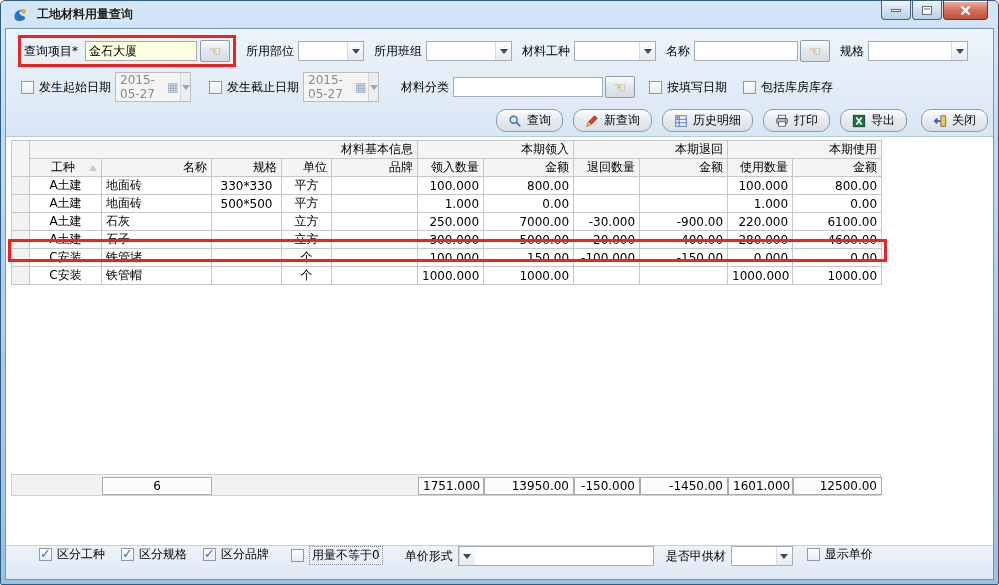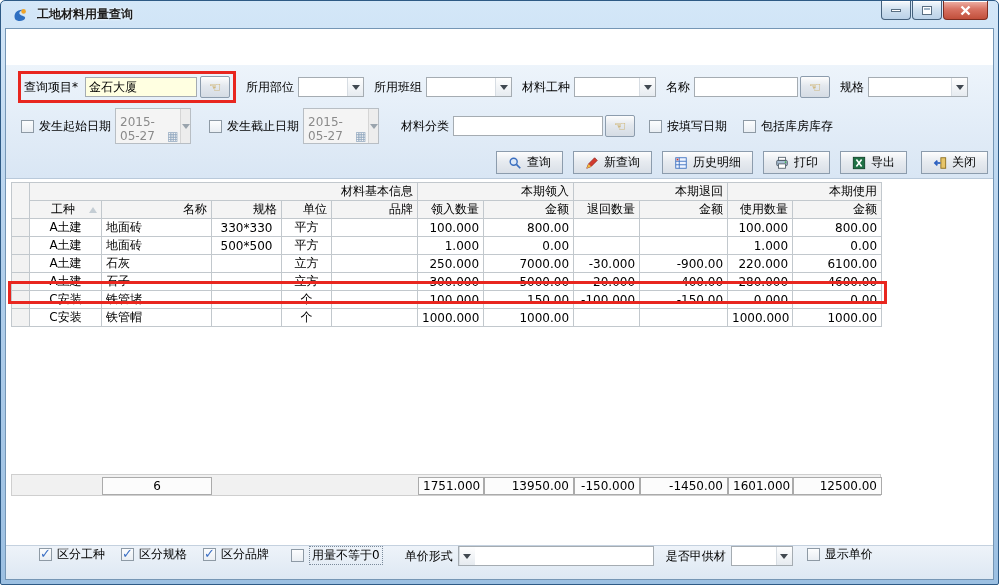--- a/index.html
+++ b/index.html
@@ -15,46 +15,46 @@
   .wbtn { width:30px; height:19px; border:1px solid #45617c; border-top:none; border-radius:0 0 4px 4px;
           background:linear-gradient(#f6fafd,#d2e2f0 45%,#bad1e7); display:flex; align-items:center; justify-content:center;
           box-shadow:inset 0 1px 0 #fff; cursor:default; }
   .wbtn.close { width:45px; background:linear-gradient(#efb4a9,#d87363 45%,#c14f3b); border-color:#7e2d20; }
   .g-min { width:10px; height:3px; background:#fff; border:1px solid #5a6f82; }
   .g-max { width:10px; height:9px; border:1px solid #5a6f82; background:#fff; position:relative; }
   .g-max::after{ content:""; position:absolute; left:1px; right:1px; top:1px; height:2px; background:#9fb4c6;}
   
   .client { height:552px; background:#fff; border:1px solid #7596b5; display:flex; flex-direction:column; overflow:hidden; }
   
-  .panel { background:linear-gradient(#edf4fb,#d9e6f4); border-bottom:1px solid #b9c9da; padding:6px 16px 4px 12px; flex:0 0 101px;margin-top:36px; }
+  .panel { background:linear-gradient(#edf4fb,#d9e6f4); border-bottom:1px solid #b9c9da; padding:6px 16px 4px 12px; flex:0 0 101px; }
   .prow { display:flex; align-items:center; margin-bottom:5px; }
   .lbl { white-space:nowrap; margin:0 4px 0 10px; }
   .red-wrap { border:3px solid #e8261f; display:flex; align-items:center; padding:2px 3px; gap:3px; }
   .red-wrap .lbl { margin-left:0; }
   input.txt { height:20px; border:1px solid #a5acb2; padding:0 3px; font:12px "DejaVu Sans",sans-serif; background:#fff; }
   input.yellow { background:#ffffe1; }
   .hand-btn { width:30px; height:22px; border:1px solid #8c9cad; border-radius:2px;
               background:linear-gradient(#fdfdfd,#e3e8ee 45%,#d5dce4); display:flex; align-items:center; justify-content:center;
               font-size:14px; color:#c09020; cursor:default; }
   .select { height:20px; border:1px solid #a5acb2; background:#fff; display:inline-flex; align-items:center; position:relative; }
   .sel-text { flex:1; padding:0 3px; overflow:hidden; white-space:nowrap; }
   .dd { width:16px; height:100%; display:flex; align-items:center; justify-content:center; border-left:1px solid #d7dde3;
         background:linear-gradient(#fefefe,#e6ebf0); }
   .tri { width:0; height:0; border-left:4px solid transparent; border-right:4px solid transparent; border-top:5px solid #404850; }
-  .datefield { height:36px; border:1px solid #b8bec4; background:#f4f4f4; color:#8a8a8a; display:inline-flex; align-items:flex-end; }
+  .datefield { height:30px; border:1px solid #b8bec4; background:#f4f4f4; color:#8a8a8a; display:inline-flex; align-items:center; }
   .datefield .dval { padding:0 4px; }
   .cal { font-size:12px; color:#93a9c0; padding:0 2px; }
   .datefield .tri { border-top-color:#9aa4ad; }
   .cb { width:13px; height:13px; border:1px solid #8e9aa5; background:linear-gradient(#fcfdfe,#e9eef3); display:inline-block;
         position:relative; flex:0 0 auto; }
   .cb.checked::after { content:"✓"; position:absolute; left:0px; top:-3px; font-size:13px; font-weight:bold; color:#3b6fc4; }
   .cb-lbl { margin-left:5px; white-space:nowrap; }
   
   .toolbar { display:flex; gap:10px; margin:7px 0 0 478px; }
-  .btn { height:23px; border:1px solid #8c9cad; border-radius:0; padding:0 11px;
+  .btn { height:23px; border:1px solid #8c9cad; border-radius:10px; padding:0 11px;
          background:linear-gradient(#fdfdfd,#e7ebf0 45%,#d9dfe7); display:inline-flex; align-items:center; gap:5px;
          font:12px "DejaVu Sans",sans-serif; cursor:default; white-space:nowrap; }
   .btn svg { flex:0 0 auto; }
   
   .grid-area { flex:1 1 auto; background:#fff; position:relative; }
   .grid-wrap { position:relative; display:inline-block; margin:3px 0 0 5px; }
   table.grid { border-collapse:collapse; table-layout:fixed; width:870px; }
   table.grid th, table.grid td { border:1px solid #c2c8cd; height:16px; padding:0 4px; overflow:hidden; white-space:nowrap;
                                  font-weight:normal; }
   table.grid thead th { background:#f4f4f4; text-align:right; }

